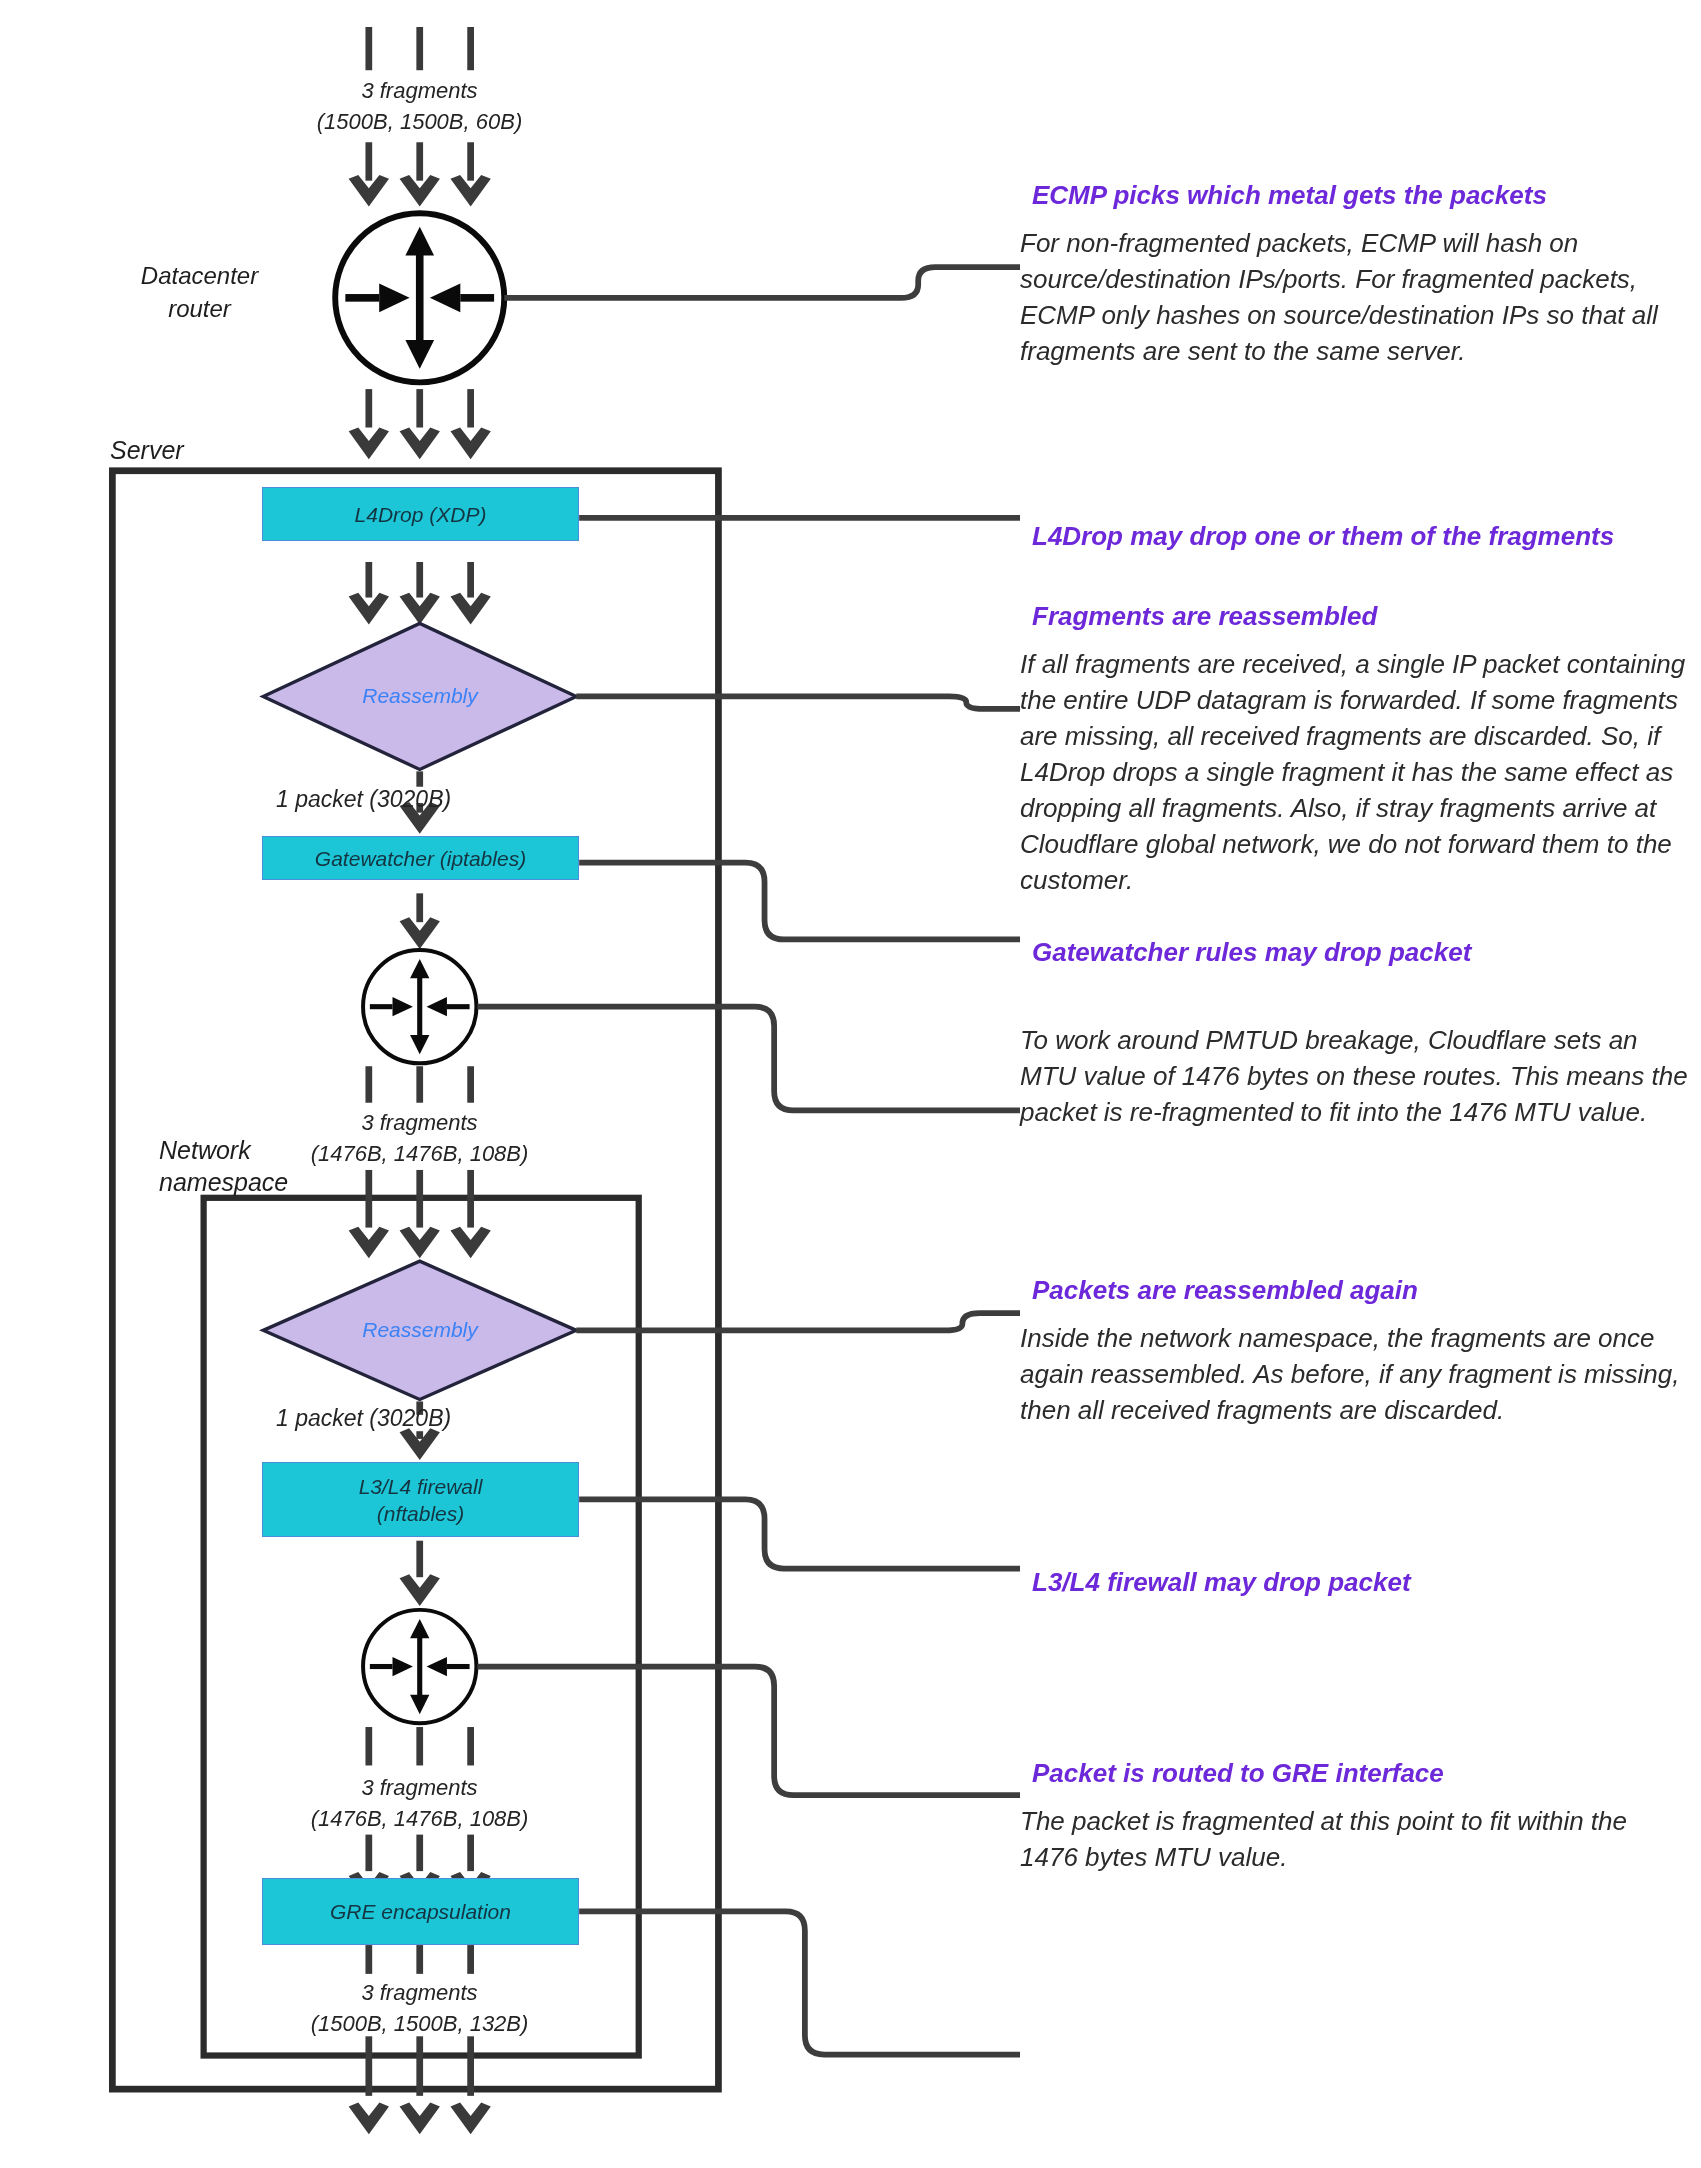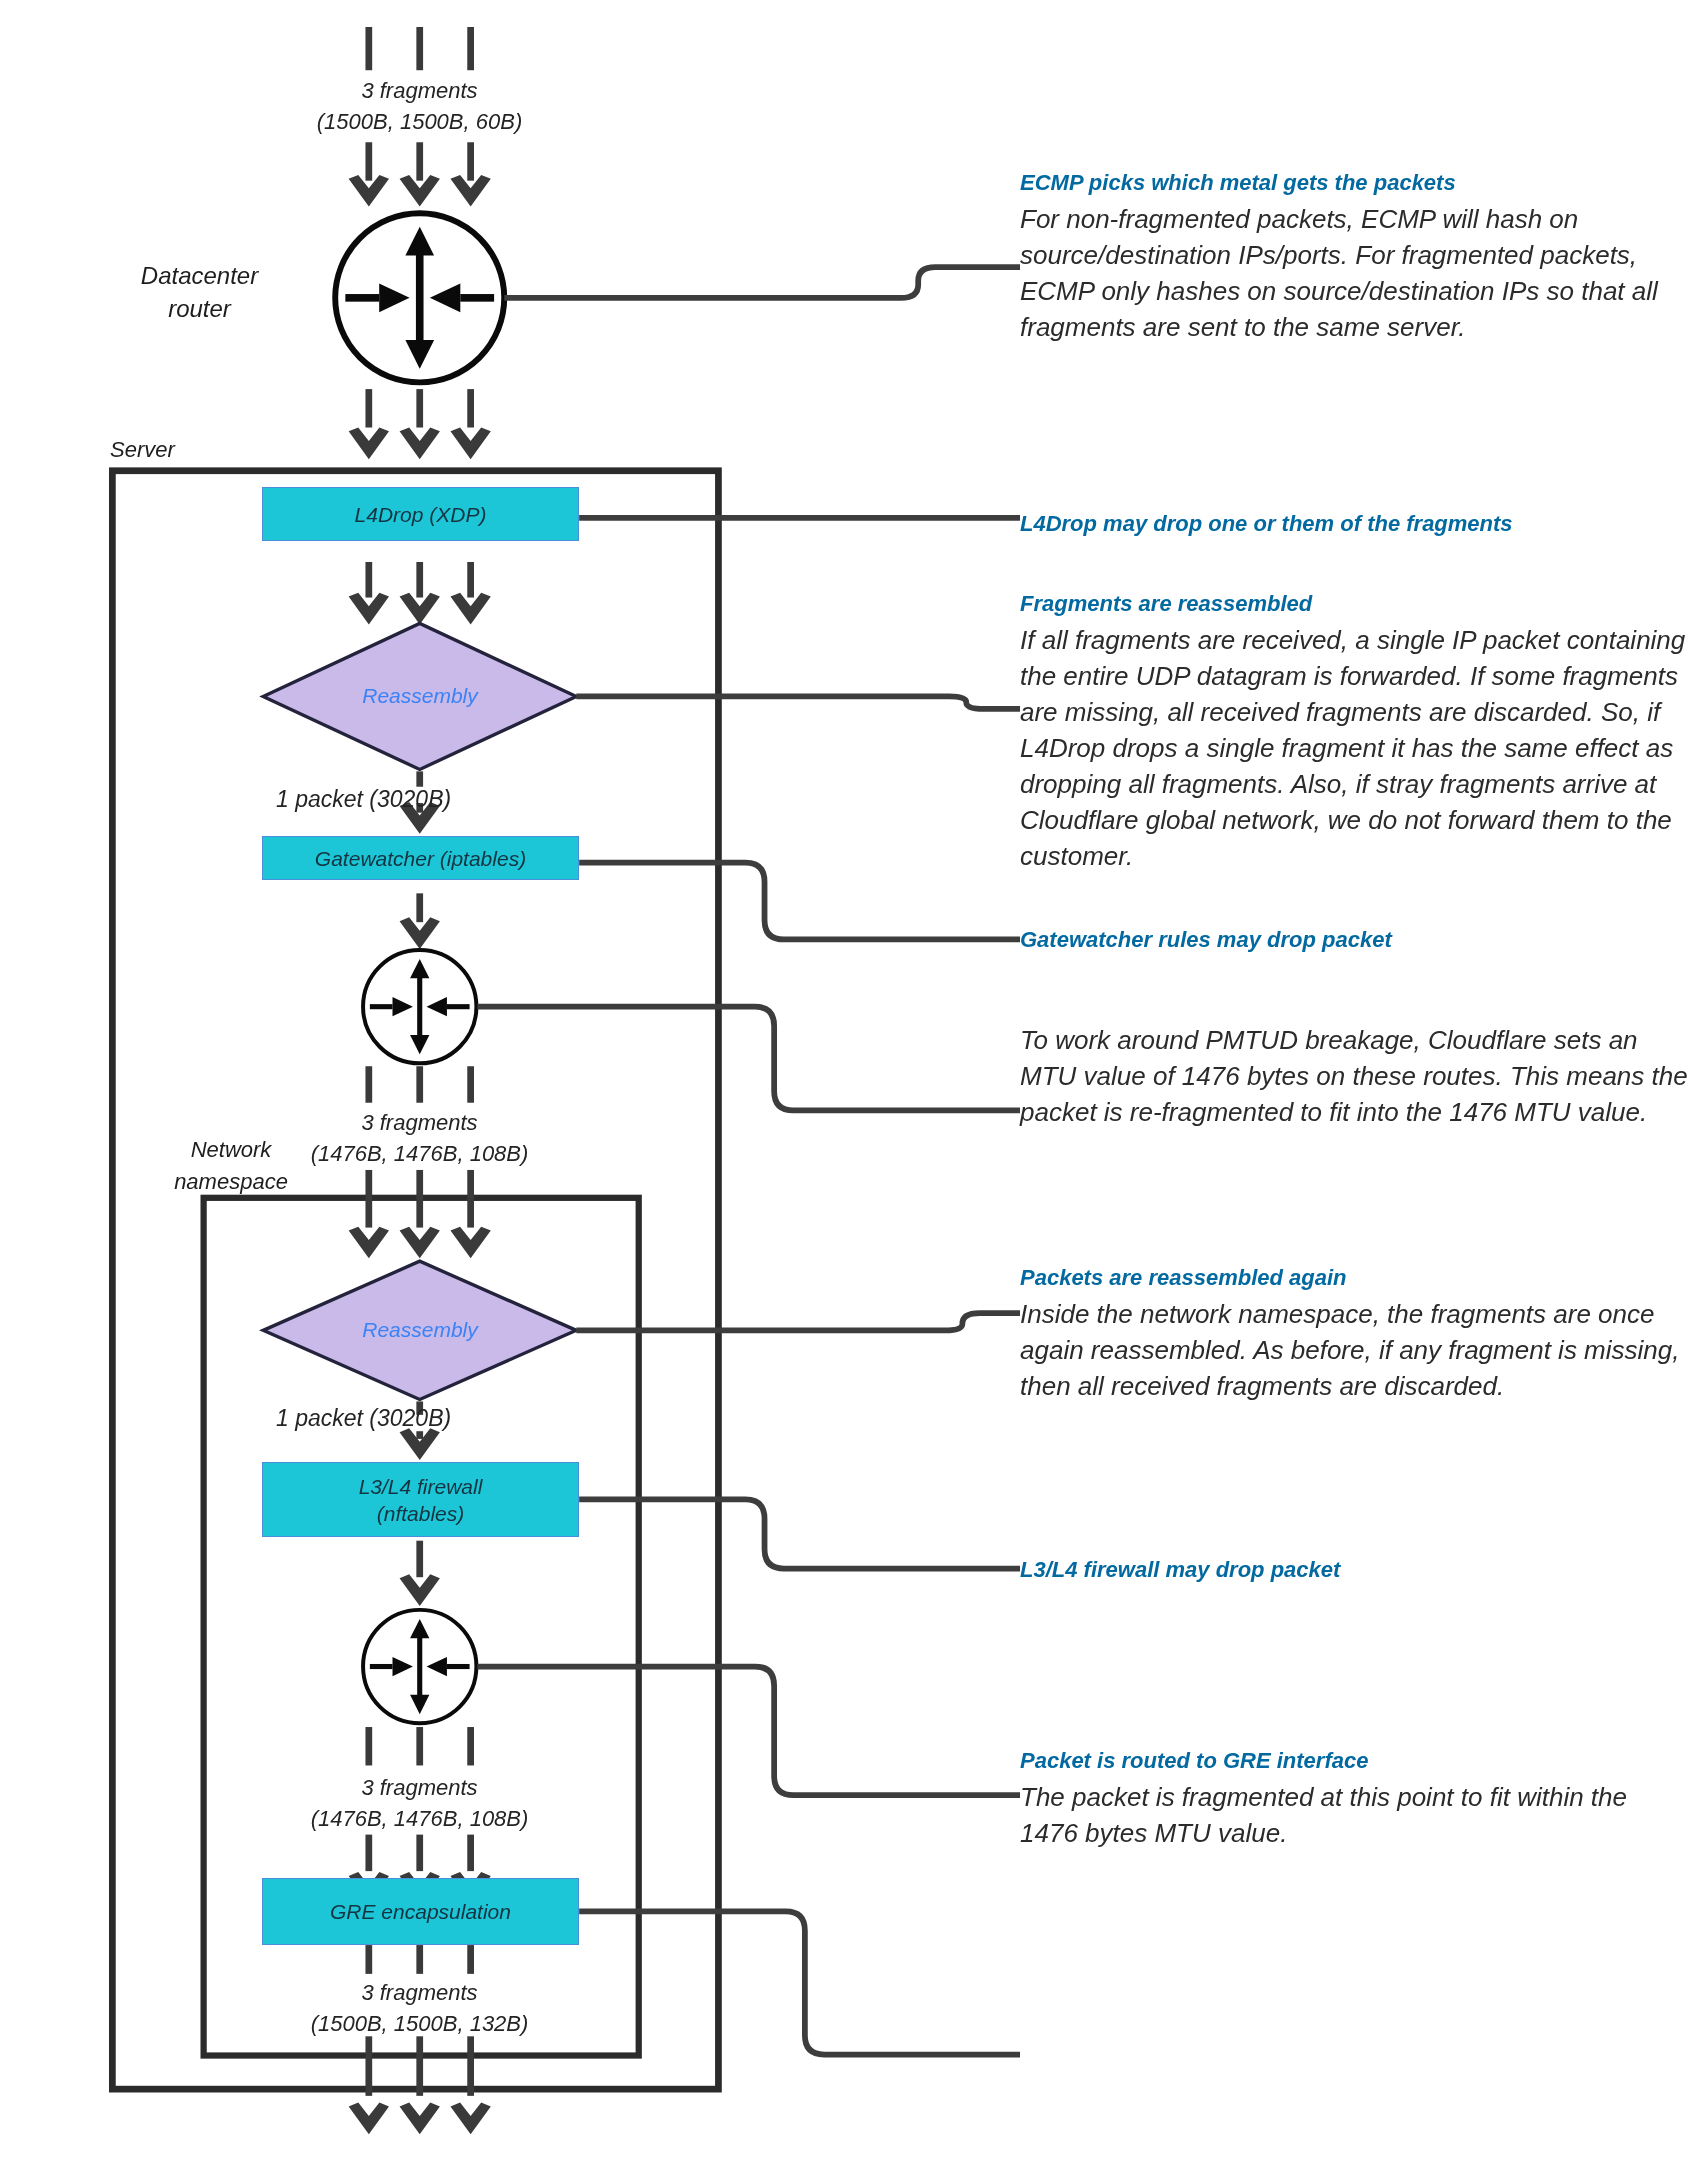--- a/index.html
+++ b/index.html
@@ -4,25 +4,25 @@
 <style>
   html,body{margin:0;padding:0;background:#ffffff;}
   #canvas{position:relative;width:1701px;height:2168px;background:#ffffff;
           font-family:"Liberation Sans",sans-serif;color:#2b2b2b;overflow:hidden;font-style:italic;}
   #shapes{position:absolute;left:0;top:0;}
   .abs{position:absolute;}
   .frag{width:365px;text-align:center;font-size:22px;line-height:31px;color:#242424;}
   .node{background:#1cc6d7;border:1.9px solid #4a8fd9;display:flex;flex-direction:column;
         align-items:center;justify-content:center;font-size:21px;color:#143441;
         text-align:center;line-height:27px;box-sizing:border-box;}
-  .side-label{font-size:22px;color:#1e1e1e;line-height:32px;text-align:center;}
+  .side-label{font-size:25px;color:#1e1e1e;line-height:32px;}
   .diamond-label{width:192px;text-align:center;font-size:21px;color:#3b82f6;}
   .packet-label{width:288px;text-align:left;font-size:23px;color:#242424;}
   .ann{width:672px;font-size:26px;line-height:36px;color:#2b2b2b;}
-  .ann h3{margin:0;font-size:22px;line-height:36px;font-weight:bold;color:#0369a1;}
+  .ann h3{margin:12px;font-size:26px;line-height:36px;font-weight:bold;color:#6d28d9;}
   .ann p{margin:0;}
 </style>
 </head>
 <body>
 
 <div id="canvas">
 
   <svg id="shapes" width="1701" height="2168" viewBox="0 0 1771 2257">
     <defs>
       <path id="ah" d="M0 0 L-21 -29 L-11 -33 L0 -19 L11 -33 L21 -29 Z"></path>

